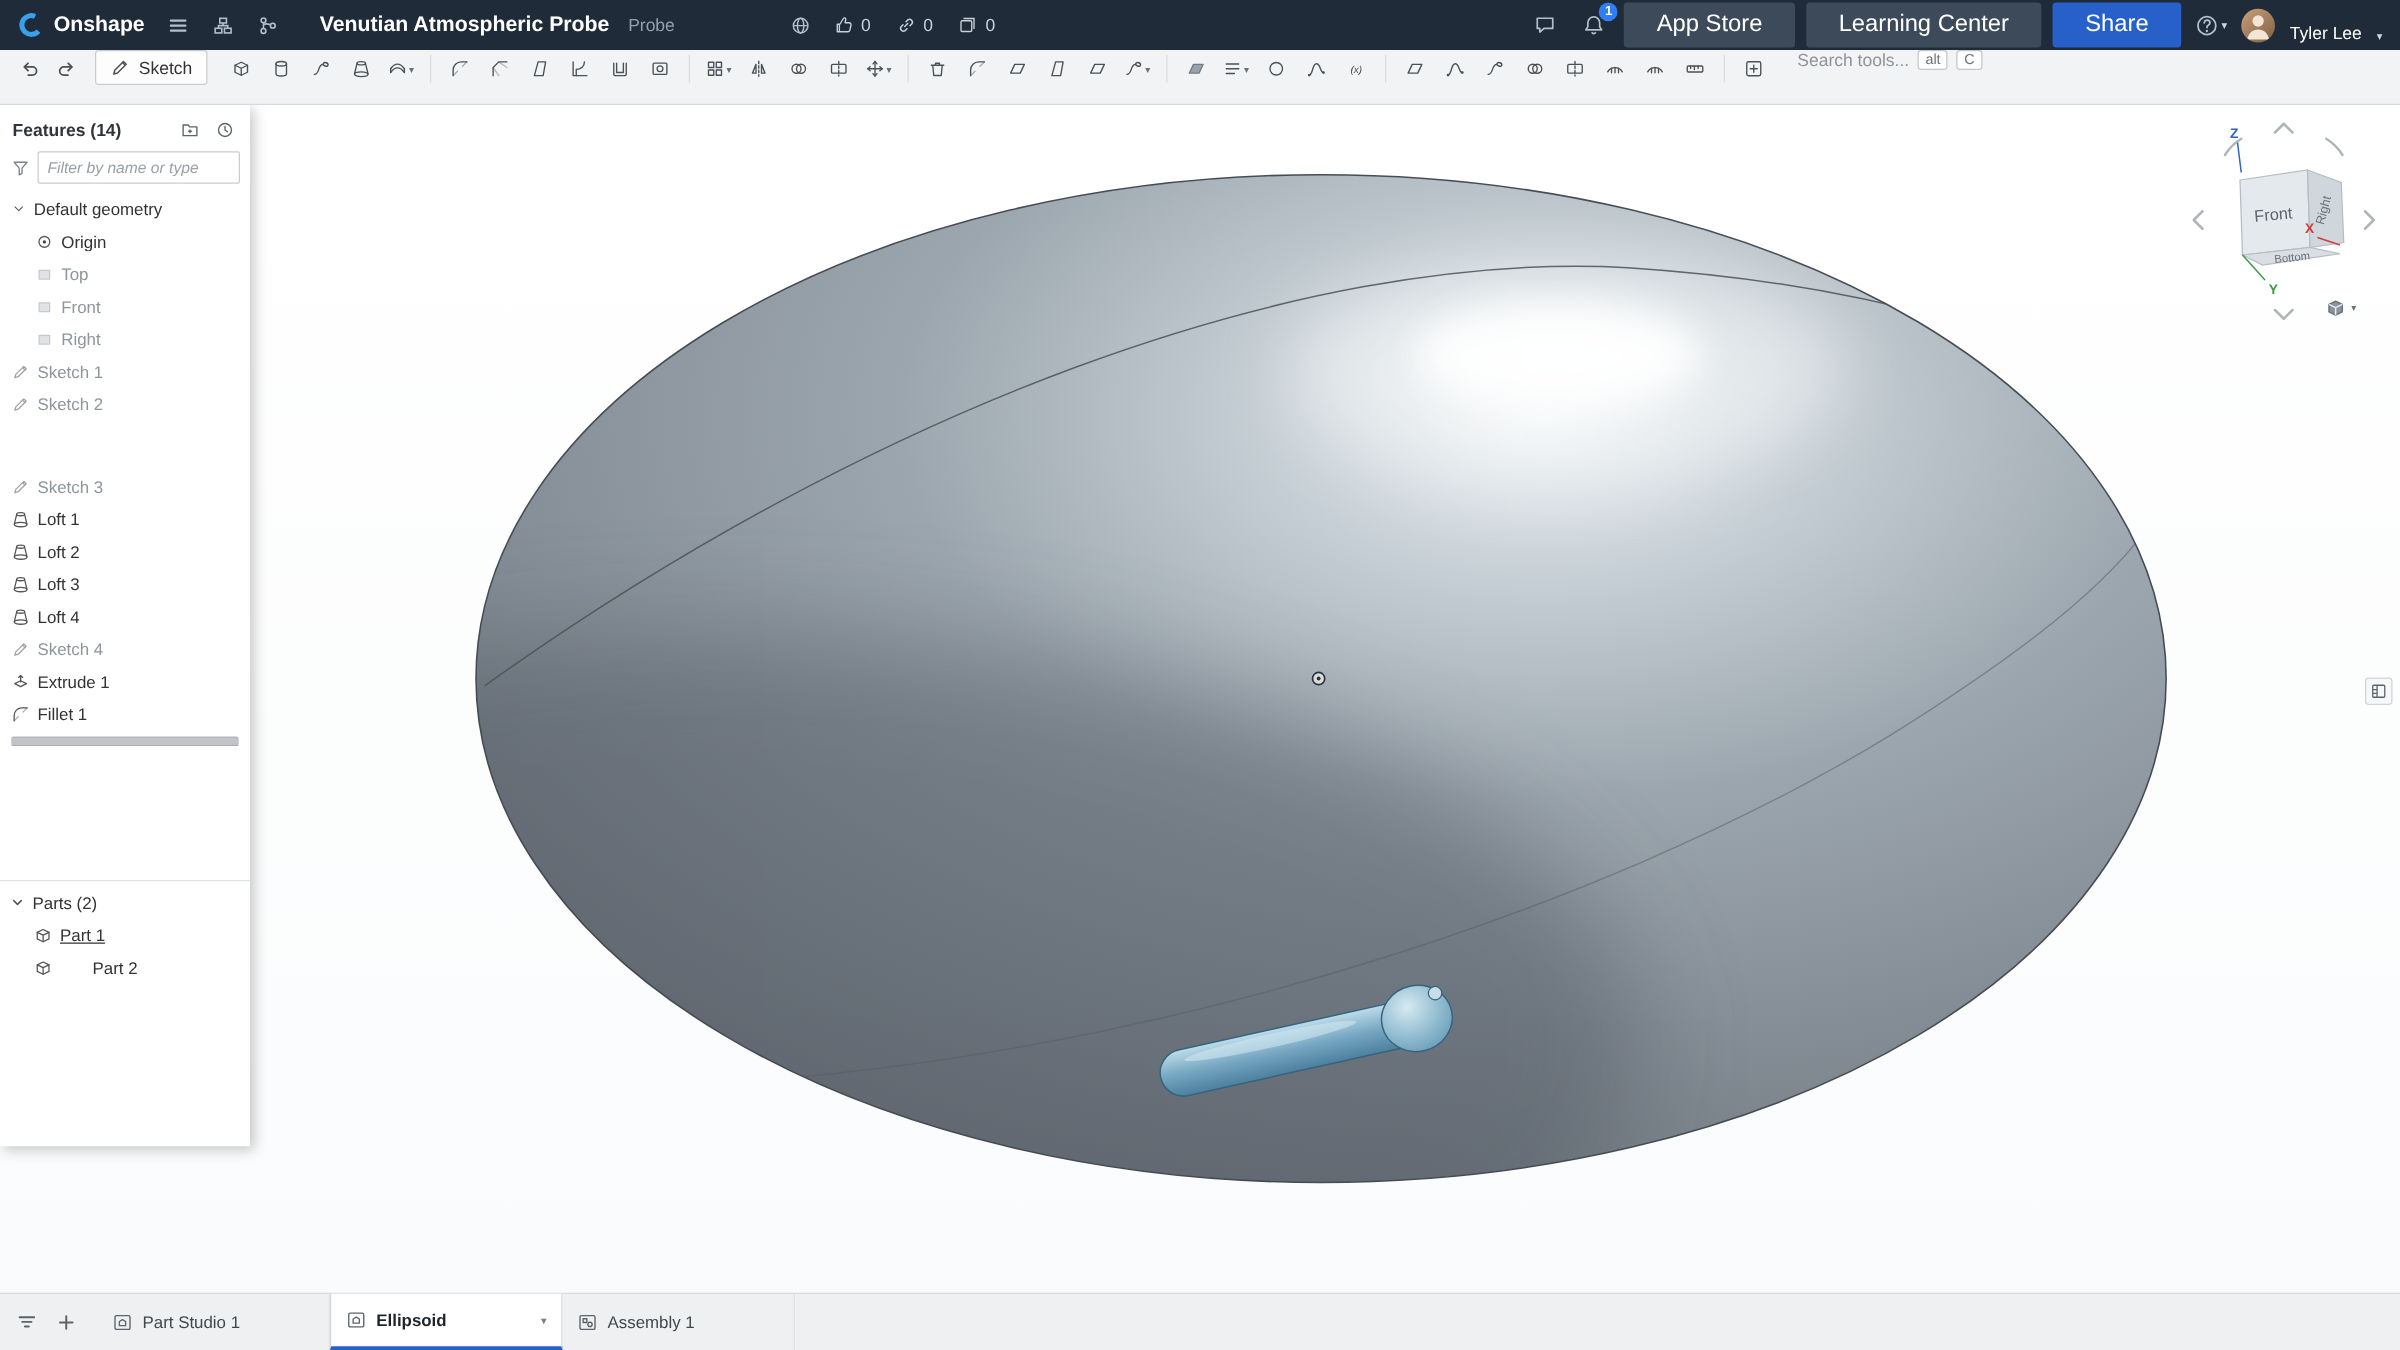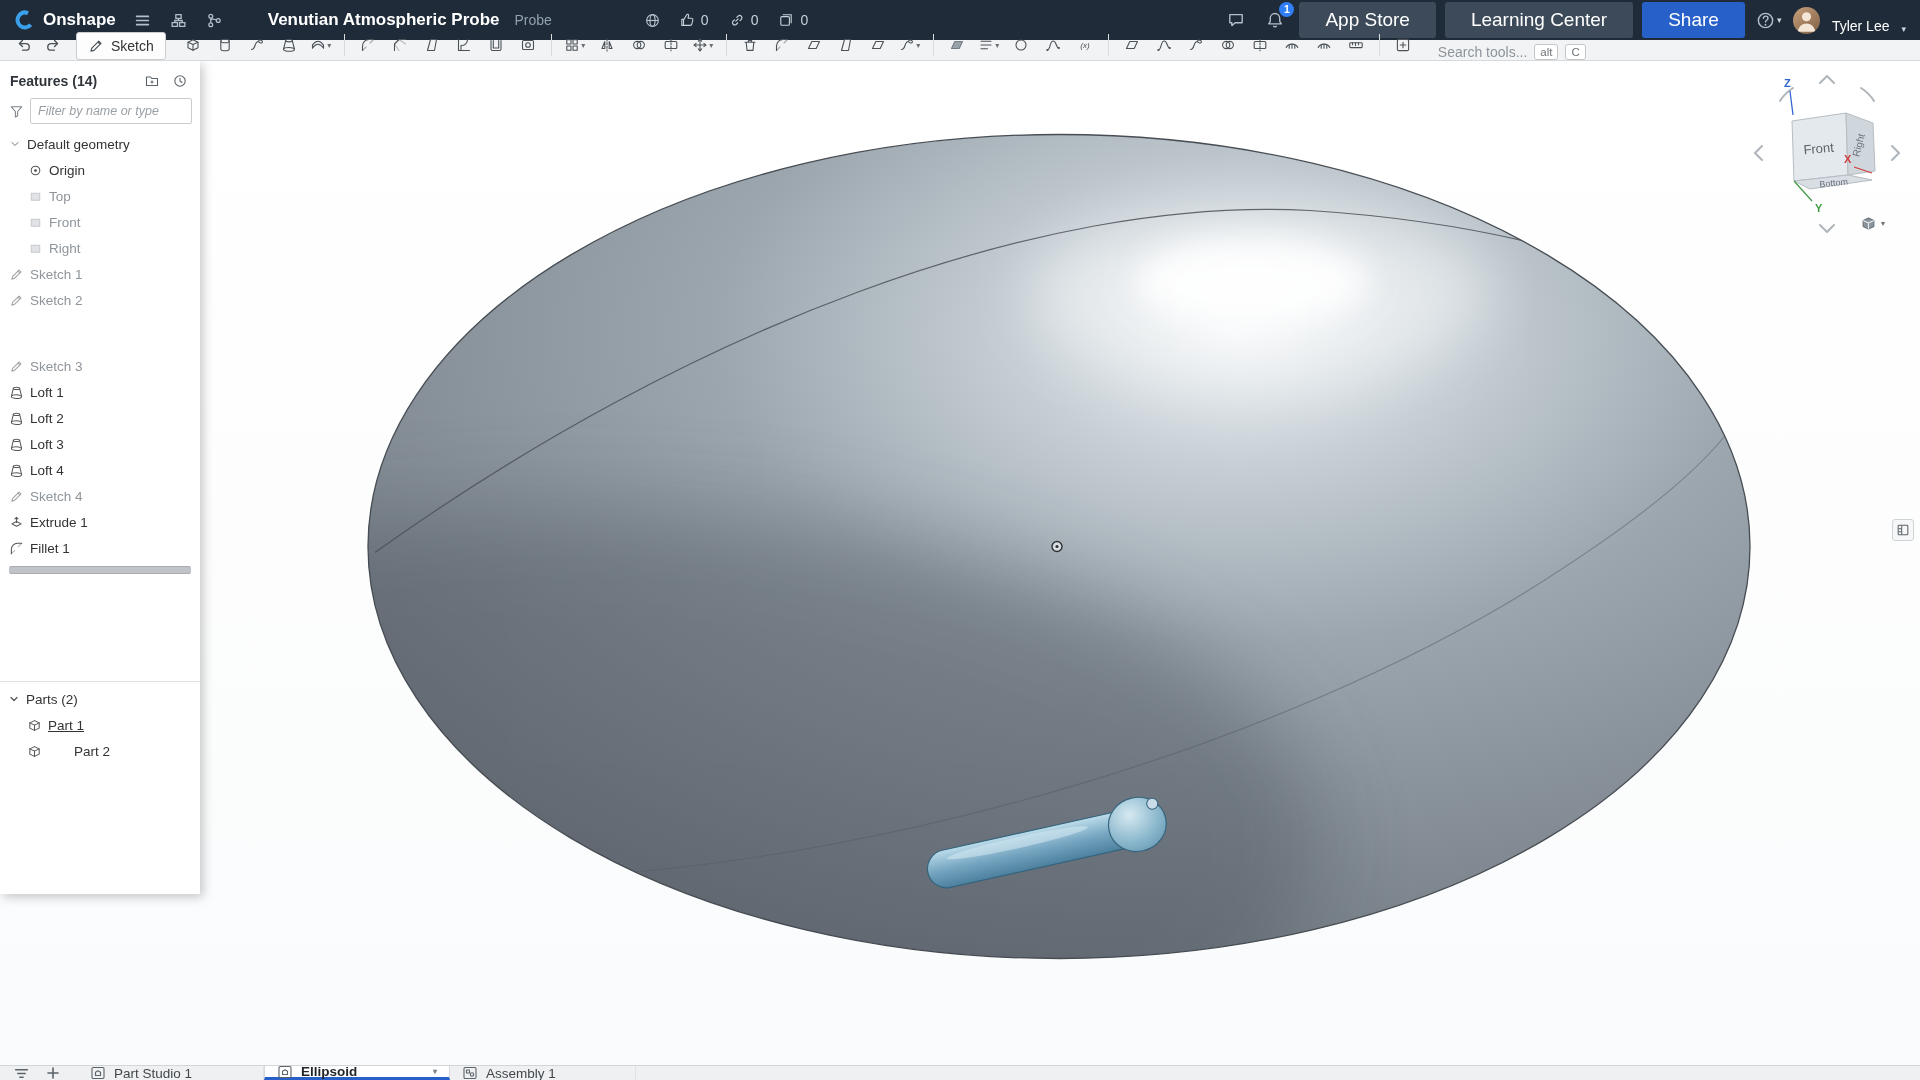--- a/index.html
+++ b/index.html
@@ -3,36 +3,36 @@
 <meta charset="utf-8">
 <style>
   *{margin:0;padding:0;box-sizing:border-box}
   html,body{width:1920px;height:1080px;overflow:hidden}
   body{font-family:"Liberation Sans",sans-serif;font-size:14px;color:#333;background:#fff;display:flex;flex-direction:column}
 
   
   .topbar{height:40px;background:#1f2b39;display:flex;align-items:center;padding:0 14px;gap:6px;color:#fff;flex:0 0 auto}
   .brand{display:flex;align-items:center;gap:7px;font-size:17px;font-weight:bold;cursor:pointer;margin-right:6px}
   .icon-btn{background:none;border:none;color:#b4bfca;cursor:pointer;display:flex;align-items:center;justify-content:center;width:30px;height:30px}
-  .doc-title{font-size:17px;font-weight:700;color:#fff;margin-left:32px;cursor:pointer;white-space:nowrap}
+  .doc-title{font-size:17px;font-weight:700;color:#fff;margin-left:20px;cursor:pointer;white-space:nowrap}
   .doc-branch{font-size:14px;color:#93a0ad;margin-left:9px;cursor:pointer}
   .stats{display:flex;align-items:center;gap:2px;margin-left:80px;color:#c3ccd4}
   .stat{display:flex;align-items:center;gap:6px;font-size:14px;padding:0 9px;background:none;border:none;color:#c8d1d9;cursor:pointer}
   .tb-right{margin-left:auto;display:flex;align-items:center;gap:9px}
   .pill-btn{background:#3c4a59;color:#fff;border:none;border-radius:3px;padding:7px 26px;font-size:19px;cursor:pointer;white-space:nowrap}
   .share-btn{background:#2760c9}
   .bell-wrap{position:relative}
   .badge{position:absolute;top:-3px;right:-4px;background:#2f7ef5;color:#fff;border-radius:8px;font-size:10.5px;min-width:15px;height:15px;line-height:15px;text-align:center;padding:0 2px;font-weight:bold}
   .help-btn{display:flex;align-items:center;gap:2px}
   .user{display:flex;align-items:flex-end;gap:12px;font-size:14px;cursor:pointer}
   .avatar{width:27px;height:27px;border-radius:50%;background:linear-gradient(140deg,#c9a07b,#7e5f44);display:flex;align-items:center;justify-content:center;overflow:hidden}
   .caret-down{font-size:9px;color:#cfd6dd}
 
   
-  .toolbar{height:21px;background:#f2f3f4;border-bottom:1px solid #d7dadc;display:flex;align-items:flex-end;padding:0 8px;flex:0 0 auto}
+  .toolbar{height:44px;background:#f2f3f4;border-bottom:1px solid #d7dadc;display:flex;align-items:flex-start;padding:0 8px;flex:0 0 auto}
   .tb-btn{height:30px;min-width:30px;border:none;background:transparent;border-radius:3px;display:flex;align-items:center;justify-content:center;cursor:pointer;color:#4a5258;padding:0 2px}
   .sketch-btn{display:flex;align-items:center;gap:7px;border:1px solid #c9cdd0;background:#fdfdfd;border-radius:3px;height:28px;padding:0 11px;font-size:14px;color:#333;margin:0 12px 0 8px;cursor:pointer}
   .tb-sep{width:1px;height:22px;background:#d9dcde;margin:0 6px;flex:0 0 auto}
   .dd{font-size:8px;color:#6a7176;margin-left:1px}
   .search-tools{margin-left:20px;display:flex;align-items:center;gap:7px;color:#8d9499;font-size:14px;background:none;border:none;cursor:pointer}
   kbd.chip{border:1px solid #c3c7ca;background:#fff;border-radius:3px;font-size:11.5px;padding:1px 5px;color:#6d7479;font-family:"Liberation Sans",sans-serif}
 
   
   .viewport{position:relative;flex:1 1 auto;background:linear-gradient(#ffffff,#fafbfc);overflow:hidden}
   .scene{position:absolute;inset:0;width:100%;height:100%}
@@ -55,21 +55,21 @@
   .rollback{height:8px;background:#c0c4c8;border-top:1px solid #a9adb1;border-bottom:1px solid #a9adb1;margin:5px 9px 0 9px;border-radius:2px;cursor:row-resize}
   .fp-parts{border-top:1px solid #dfe2e4;height:213px;padding-top:4px}
   .parts-header{font-size:13.5px}
 
   
   .viewcube{position:absolute;top:8px;right:14px;width:160px;height:170px;z-index:4}
   .vc-options{position:absolute;right:18px;bottom:4px;display:flex;align-items:center;gap:3px;background:none;border:none;color:#5c646b;cursor:pointer;padding:3px}
   .flyout-btn{position:absolute;right:6px;top:458px;width:22px;height:22px;border:1px solid #d0d4d7;border-radius:3px;background:#f6f7f8;color:#5c646b;display:flex;align-items:center;justify-content:center;cursor:pointer;z-index:4}
 
   
-  .tabbar{height:15px;background:#eef0f1;border-top:1px solid #d3d6d8;display:flex;align-items:stretch;padding-left:6px;flex:0 0 auto}
+  .tabbar{height:46px;background:#eef0f1;border-top:1px solid #d3d6d8;display:flex;align-items:stretch;padding-left:6px;flex:0 0 auto}
   .tabbar-tools{display:flex;align-items:center;gap:2px;padding-right:10px}
   .tabbar-tools .icon-btn{color:#5c646b;width:30px;height:26px}
   .tab{display:flex;align-items:center;gap:8px;padding:0 12px;width:186px;border:none;background:transparent;font-size:13.5px;color:#41474c;border-right:1px solid #e0e3e5;cursor:pointer;text-align:left}
   .tab .tab-ic{display:flex;color:#5d646b;flex:0 0 auto}
   .tab-label{white-space:nowrap;overflow:hidden;text-overflow:ellipsis;flex:1 1 auto}
   .tab-caret{font-size:8px;color:#7a8187}
   .tab.active{background:#fff;border-bottom:3px solid #2760c9;color:#1f2428;border-left:1px solid #d6d9db;border-right:1px solid #d6d9db;font-weight:bold}
 
   svg.ic{display:block}
 </style>

